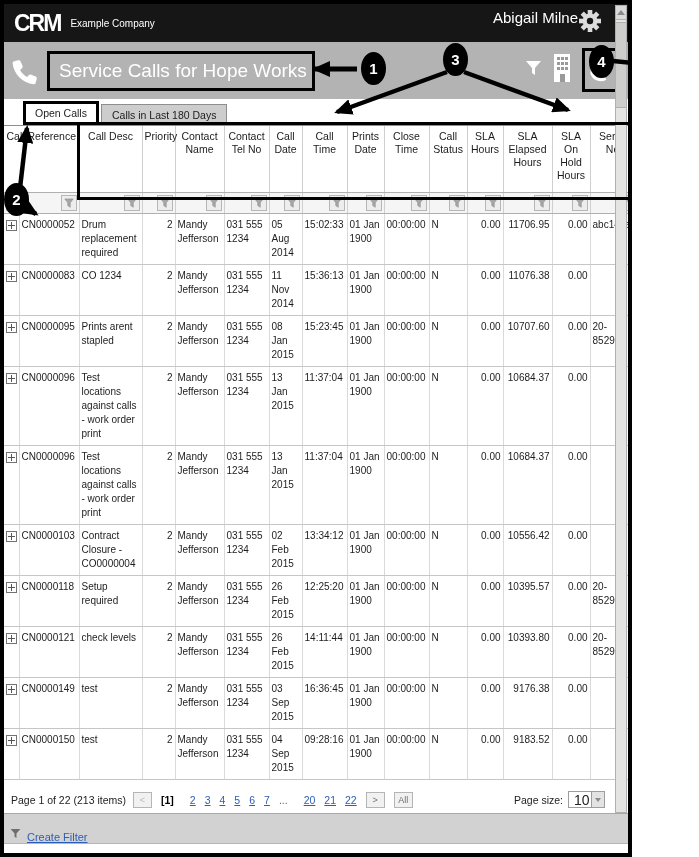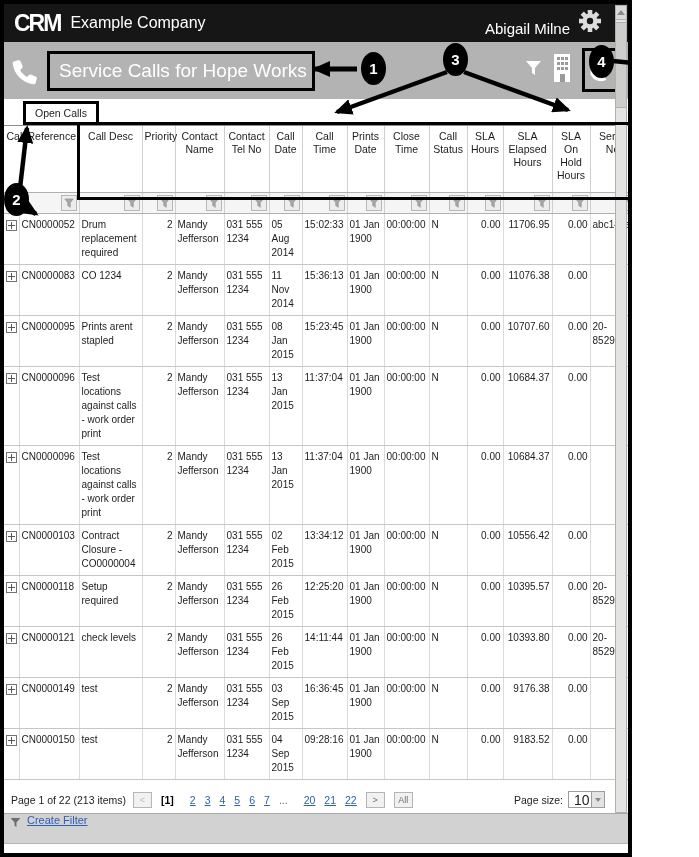--- a/index.html
+++ b/index.html
@@ -1,22 +1,22 @@
 <!DOCTYPE html>
 <html><head>
 <meta charset="utf-8">
 <style>
   html,body{margin:0;padding:0;background:#fff;}
   .page{position:relative;width:632px;height:857px;box-sizing:border-box;border:4px solid #000;
         background:#fff;font-family:"Liberation Sans",sans-serif;overflow:hidden;}
   
   .appbar{height:38px;background:#161616;display:flex;align-items:center;padding:0 10px;gap:10px;}
   .logo{color:#fff;font-size:23px;font-weight:800;letter-spacing:-2px;}
-  .company{color:#fff;font-size:16px;}
-  .appbar-right{margin-left:auto;display:flex;align-items:flex-end;gap:8px;margin-right:16px;}
+  .company{color:#fff;font-size:10px;}
+  .appbar-right{margin-left:auto;display:flex;align-items:flex-start;margin-right:16px;}
   .user{color:#fff;font-size:15px;}
   
   .toolbar{height:57px;background:#b3b3b3;display:flex;align-items:center;padding:0 6px;position:relative;}
   .phone-wrap{width:30px;height:30px;margin-right:7px;flex:0 0 auto;}
   .title-box{border:3px solid #000;color:#fff;font-size:19px;padding:6px 9px;width:244px;white-space:nowrap;}
   .tool-icons{position:absolute;right:10px;top:5px;display:flex;align-items:center;gap:9px;height:46px;}
   .refresh-box{border:3px solid #000;width:30px;height:38px;display:flex;align-items:center;justify-content:center;}
   
   .tabbar{height:26px;background:#fff;display:flex;align-items:flex-end;padding-left:19px;border-bottom:1px solid #8e8e8e;}
   .tab{font-size:10.5px;padding:4px 10px 4px;border:1px solid #8e8e8e;border-bottom:none;background:#cdcdcd;color:#1c1c1c;margin-right:2px;white-space:nowrap;}
@@ -49,21 +49,21 @@
   .pg-current::before{content:"[";}
   .pg-current::after{content:"]";}
   .pg-dots{color:#666;}
   .page-size{margin-left:auto;display:flex;align-items:center;gap:5px;margin-right:16px;}
   .ps-select{width:37px;height:17px;border:1px solid #9d9d9d;background:#fff;display:flex;align-items:center;
       justify-content:space-between;padding-left:5px;font-size:14px;box-sizing:border-box;}
   .ps-arrow{width:12px;height:15px;background:#e3e3e3;border-left:1px solid #9d9d9d;display:flex;
       align-items:center;justify-content:center;}
   .tri-down{width:0;height:0;border-left:3.5px solid transparent;border-right:3.5px solid transparent;border-top:4px solid #8a8a8a;}
   
-  .filterbar{height:29px;background:#d2d2d2;display:flex;align-items:flex-start;padding:0 6px;gap:6px;border-bottom:1px solid #b5b5b5;}
+  .filterbar{height:29px;background:#d2d2d2;display:flex;align-items:flex-end;padding:0 6px;gap:6px;border-bottom:1px solid #b5b5b5;}
   .create-filter{color:#2d5db6;text-decoration:underline;font-size:11px;}
   
   .scrollbar{position:absolute;top:1px;right:1px;width:12px;height:808px;background:#e4e4e2;border:1px solid #b0b0b0;z-index:5;box-sizing:border-box;}
   .sb-btn{height:13px;background:#dadada;border-bottom:1px solid #b0b0b0;display:flex;align-items:center;justify-content:center;}
   .tri-up{width:0;height:0;border-left:4px solid transparent;border-right:4px solid transparent;border-bottom:5px solid #8a8a8a;}
   .sb-thumb{margin-top:2px;height:84px;background:#cdcdcb;border-top:1px solid #b0b0b0;border-bottom:1px solid #b0b0b0;}
   
   .ann{position:absolute;inset:0;pointer-events:none;z-index:10;}
   .header-box{position:absolute;left:73px;top:118px;width:604px;height:72px;border:3px solid #000;}
   .arrows{position:absolute;left:0;top:0;}
@@ -132,20 +132,21 @@
           <path d="M19 22 A 10 10 0 0 1 4 15.5" stroke="#fff" stroke-width="3.4" fill="none"></path>
           <path d="M23.5 12.5l-5-1.2 4-3.6z" fill="#fff"></path>
           <path d="M2.5 13.5l5 1.2-4 3.6z" fill="#fff"></path>
         </svg>
       </span>
     </div>
   </div>
 
   <div class="tabbar">
     <div class="tab active">Open Calls</div>
+    <div class="tab">Calls in Last 180 Days</div>
   </div>
 
   <div class="grid">
     <table class="grid-table">
       <colgroup>
         <col style="width:15px">
           <col style="width:60px">
           <col style="width:63px">
           <col style="width:33px">
         <col style="width:49px">

